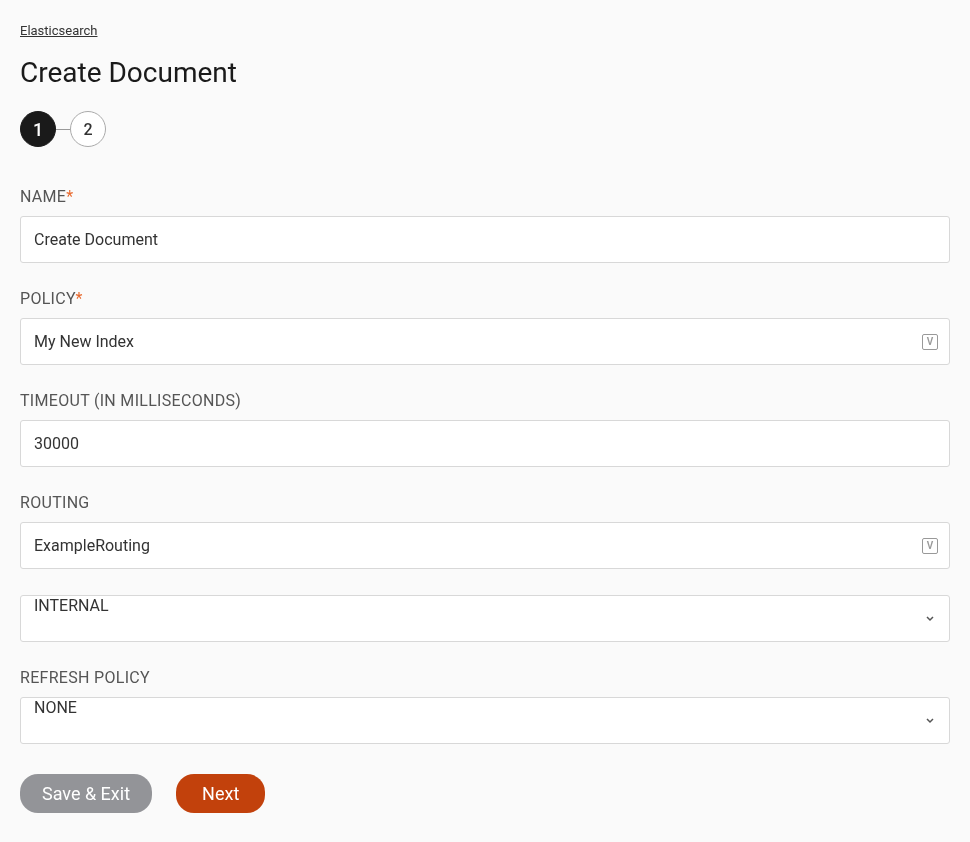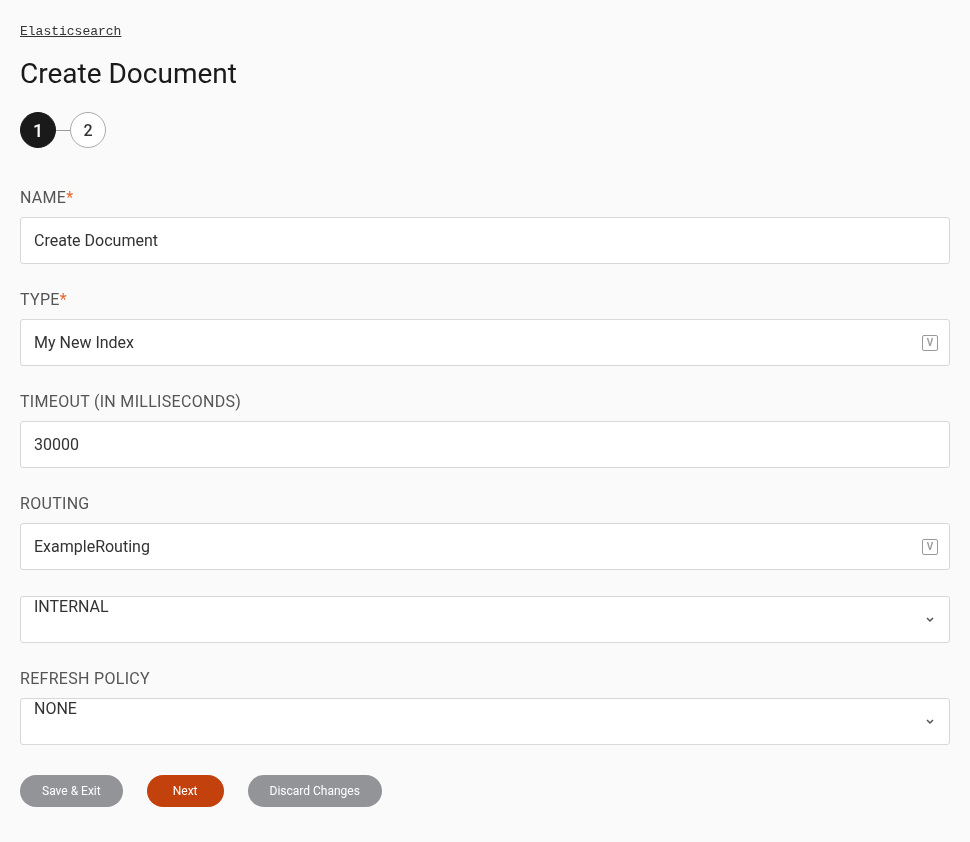--- a/index.html
+++ b/index.html
@@ -15,21 +15,20 @@
       padding: 20px;
       color: #333;
     }
     .breadcrumb {
       font-size: 13px;
       color: #333;
       text-decoration: underline;
       cursor: pointer;
       margin-bottom: 18px;
       display: inline-block;
-      font-family: Liberation Mono, monospace;
     }
     .page-title {
       font-size: 28px;
       font-weight: 400;
       color: #1a1a1a;
       margin-bottom: 22px;
     }
     .stepper {
       display: flex;
       align-items: center;
@@ -129,21 +128,21 @@
     }
     .button-row {
       display: flex;
       gap: 24px;
       margin-top: 30px;
     }
     .btn {
       padding: 9px 22px;
       border: none;
       border-radius: 18px;
-      font-size: 12px;
+      font-size: 18px;
       font-family: inherit;
       cursor: pointer;
       color: #fff;
     }
     .btn-gray {
       background: #939498;
     }
     .btn-orange {
       background: #c2410c;
       padding: 9px 26px;
@@ -168,21 +167,21 @@
   <label class="form-label">
     <span>NAME</span><span class="required">*</span>
   </label>
   <div class="input-wrapper">
     <input type="text" class="text-input" value="Create Document" style="">
   </div>
 </div>
 
 <div class="form-group">
   <label class="form-label">
-    <span>TYPE</span><span class="required">*</span>
+    <span>POLICY</span><span class="required">*</span>
   </label>
   <div class="input-wrapper">
     <input type="text" class="text-input" value="My New Index" style="">
     <span class="var-icon">V</span>
   </div>
 </div>
 
 <div class="form-group">
   <label class="form-label">TIMEOUT (IN MILLISECONDS)</label>
   <div class="input-wrapper">
@@ -217,17 +216,16 @@
       <svg viewBox="0 0 24 24" fill="none" stroke-width="3">
           <polyline points="6 9 12 15 18 9"></polyline>
         </svg>
     </span>
   </div>
 </div>
 
 <div class="button-row">
   <button class="btn btn-gray">Save &amp; Exit</button>
   <button class="btn btn-orange">Next</button>
-  <button class="btn btn-gray">Discard Changes</button>
 </div>
 
 
 
 
 </body></html>

